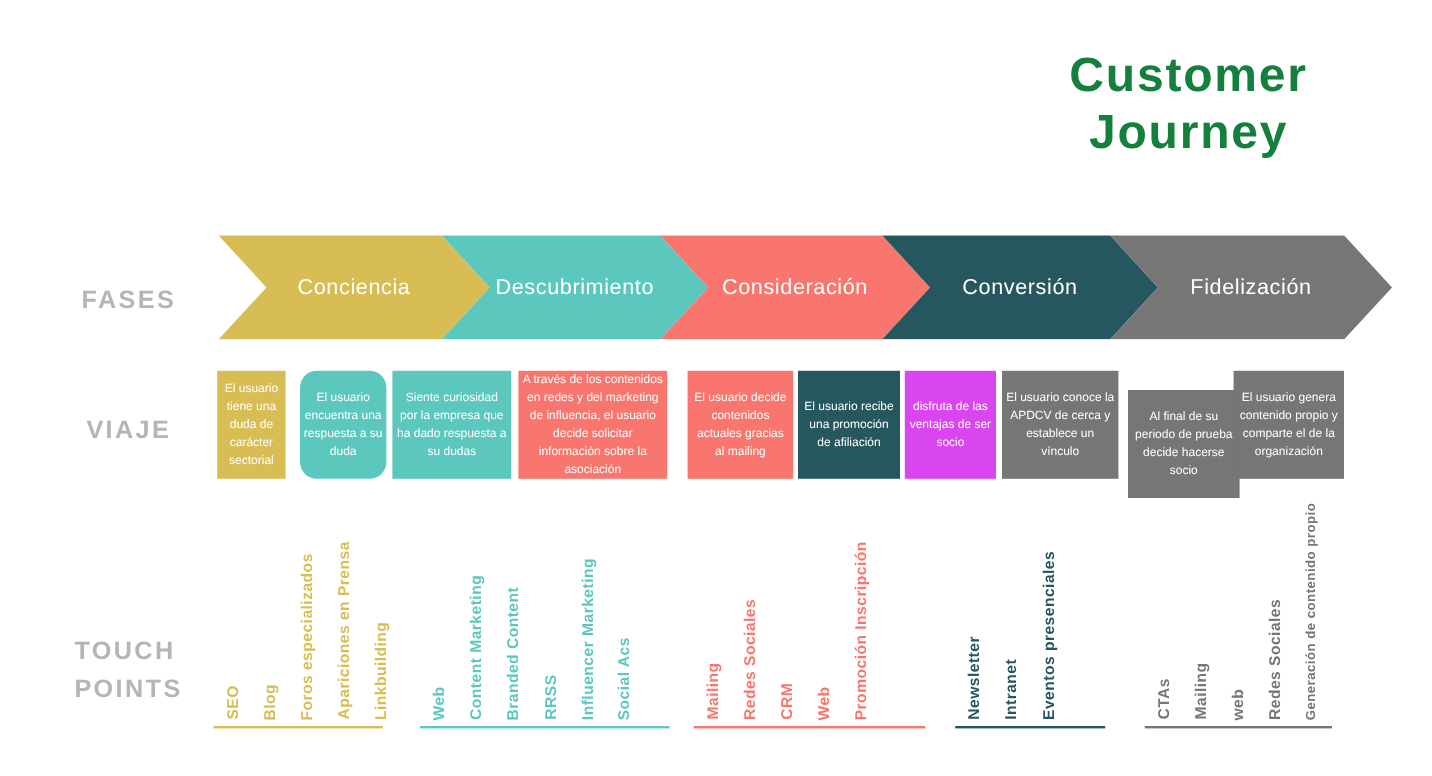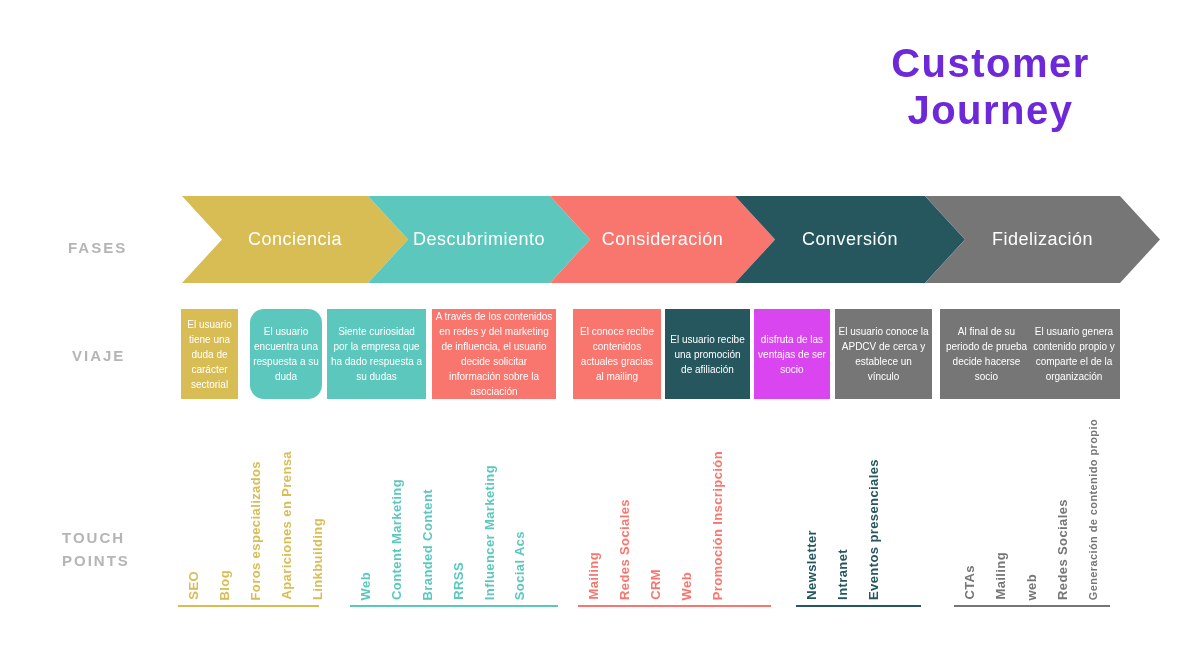--- a/index.html
+++ b/index.html
@@ -2,26 +2,26 @@
 <html><head>
 <meta charset="utf-8">
 <style>
   html,body{margin:0;padding:0}
   body{
     width:1193px;height:647px;position:relative;background:#ffffff;
     font-family:"Liberation Sans",sans-serif;overflow:hidden;
   }
   .title{
     position:absolute;left:848px;top:40px;width:285px;
-    text-align:center;font-size:40px;font-weight:bold;color:#6d28d9;
+    text-align:center;font-size:40px;font-weight:bold;color:#15803d;
     line-height:1.18;letter-spacing:1.5px;white-space:pre-line;
   }
   .rlabel{
     position:absolute;color:#b5b5b5;font-weight:bold;
-    letter-spacing:2px;font-size:15px;
+    letter-spacing:2px;font-size:21px;
   }
   #label-fases{left:68px;top:239px}
   #label-viaje{left:72px;top:347px}
   #label-touch{left:62px;top:527px;white-space:pre-line;line-height:1.5}
 
   .arrows{position:absolute;left:182px;top:196px;height:87px;display:flex}
   .arrow{
     height:100%;position:relative;flex:0 0 auto;
     display:flex;align-items:center;justify-content:center;
     clip-path:polygon(0 0,calc(100% - 40px) 0,100% 50%,calc(100% - 40px) 100%,0 100%,40px 50%);
@@ -84,32 +84,32 @@
     <div class="jbox" style="left: 250px; width: 72px; background: rgb(92, 200, 189); border-radius: 14px;">
       <span>El usuario encuentra una respuesta a su duda</span>
     </div>
     <div class="jbox" style="left: 327px; width: 99px; background: rgb(92, 200, 189);">
       <span>Siente curiosidad por  la empresa que ha dado respuesta a su dudas</span>
     </div>
     <div class="jbox" style="left: 432px; width: 124px; background: rgb(249, 118, 110);">
       <span>A través de los contenidos en redes y del marketing de influencia, el usuario decide solicitar información sobre la asociación</span>
     </div>
     <div class="jbox" style="left: 573px; width: 88px; background: rgb(249, 118, 110);">
-      <span>El conoce recibe contenidos actuales gracias al mailing</span>
+      <span>El usuario decide contenidos actuales gracias al mailing</span>
     </div>
     <div class="jbox" style="left: 665px; width: 85px; background: rgb(38, 87, 95);">
       <span>El usuario recibe una promoción de afiliación</span>
     </div>
     <div class="jbox" style="left: 754px; width: 76px; background: #d946ef;">
       <span>disfruta de las ventajas de ser socio</span>
     </div>
     <div class="jbox" style="left: 835px; width: 97px; background: rgb(118, 118, 118);">
       <span>El usuario conoce la APDCV de cerca y establece un vínculo</span>
     </div>
-    <div class="jbox" style="left: 940px; width: 93px; background: rgb(118, 118, 118);">
+    <div class="jbox" style="left: 940px; width: 93px; background: rgb(118, 118, 118); margin-top: 16px;">
       <span>Al final de su periodo de prueba decide hacerse socio</span>
     </div>
     <div class="jbox" style="left: 1028px; width: 92px; background: rgb(118, 118, 118);">
       <span>El usuario genera contenido propio y comparte el de la organización</span>
     </div>
   </div>
 <div class="trow">
     <div class="tgroup" style="left: 178px; width: 141px; border-bottom-color: rgb(216, 189, 85);">
       <div class="titem" style="color: rgb(216, 189, 85);">SEO</div>
       <div class="titem" style="color: rgb(216, 189, 85);">Blog</div>

